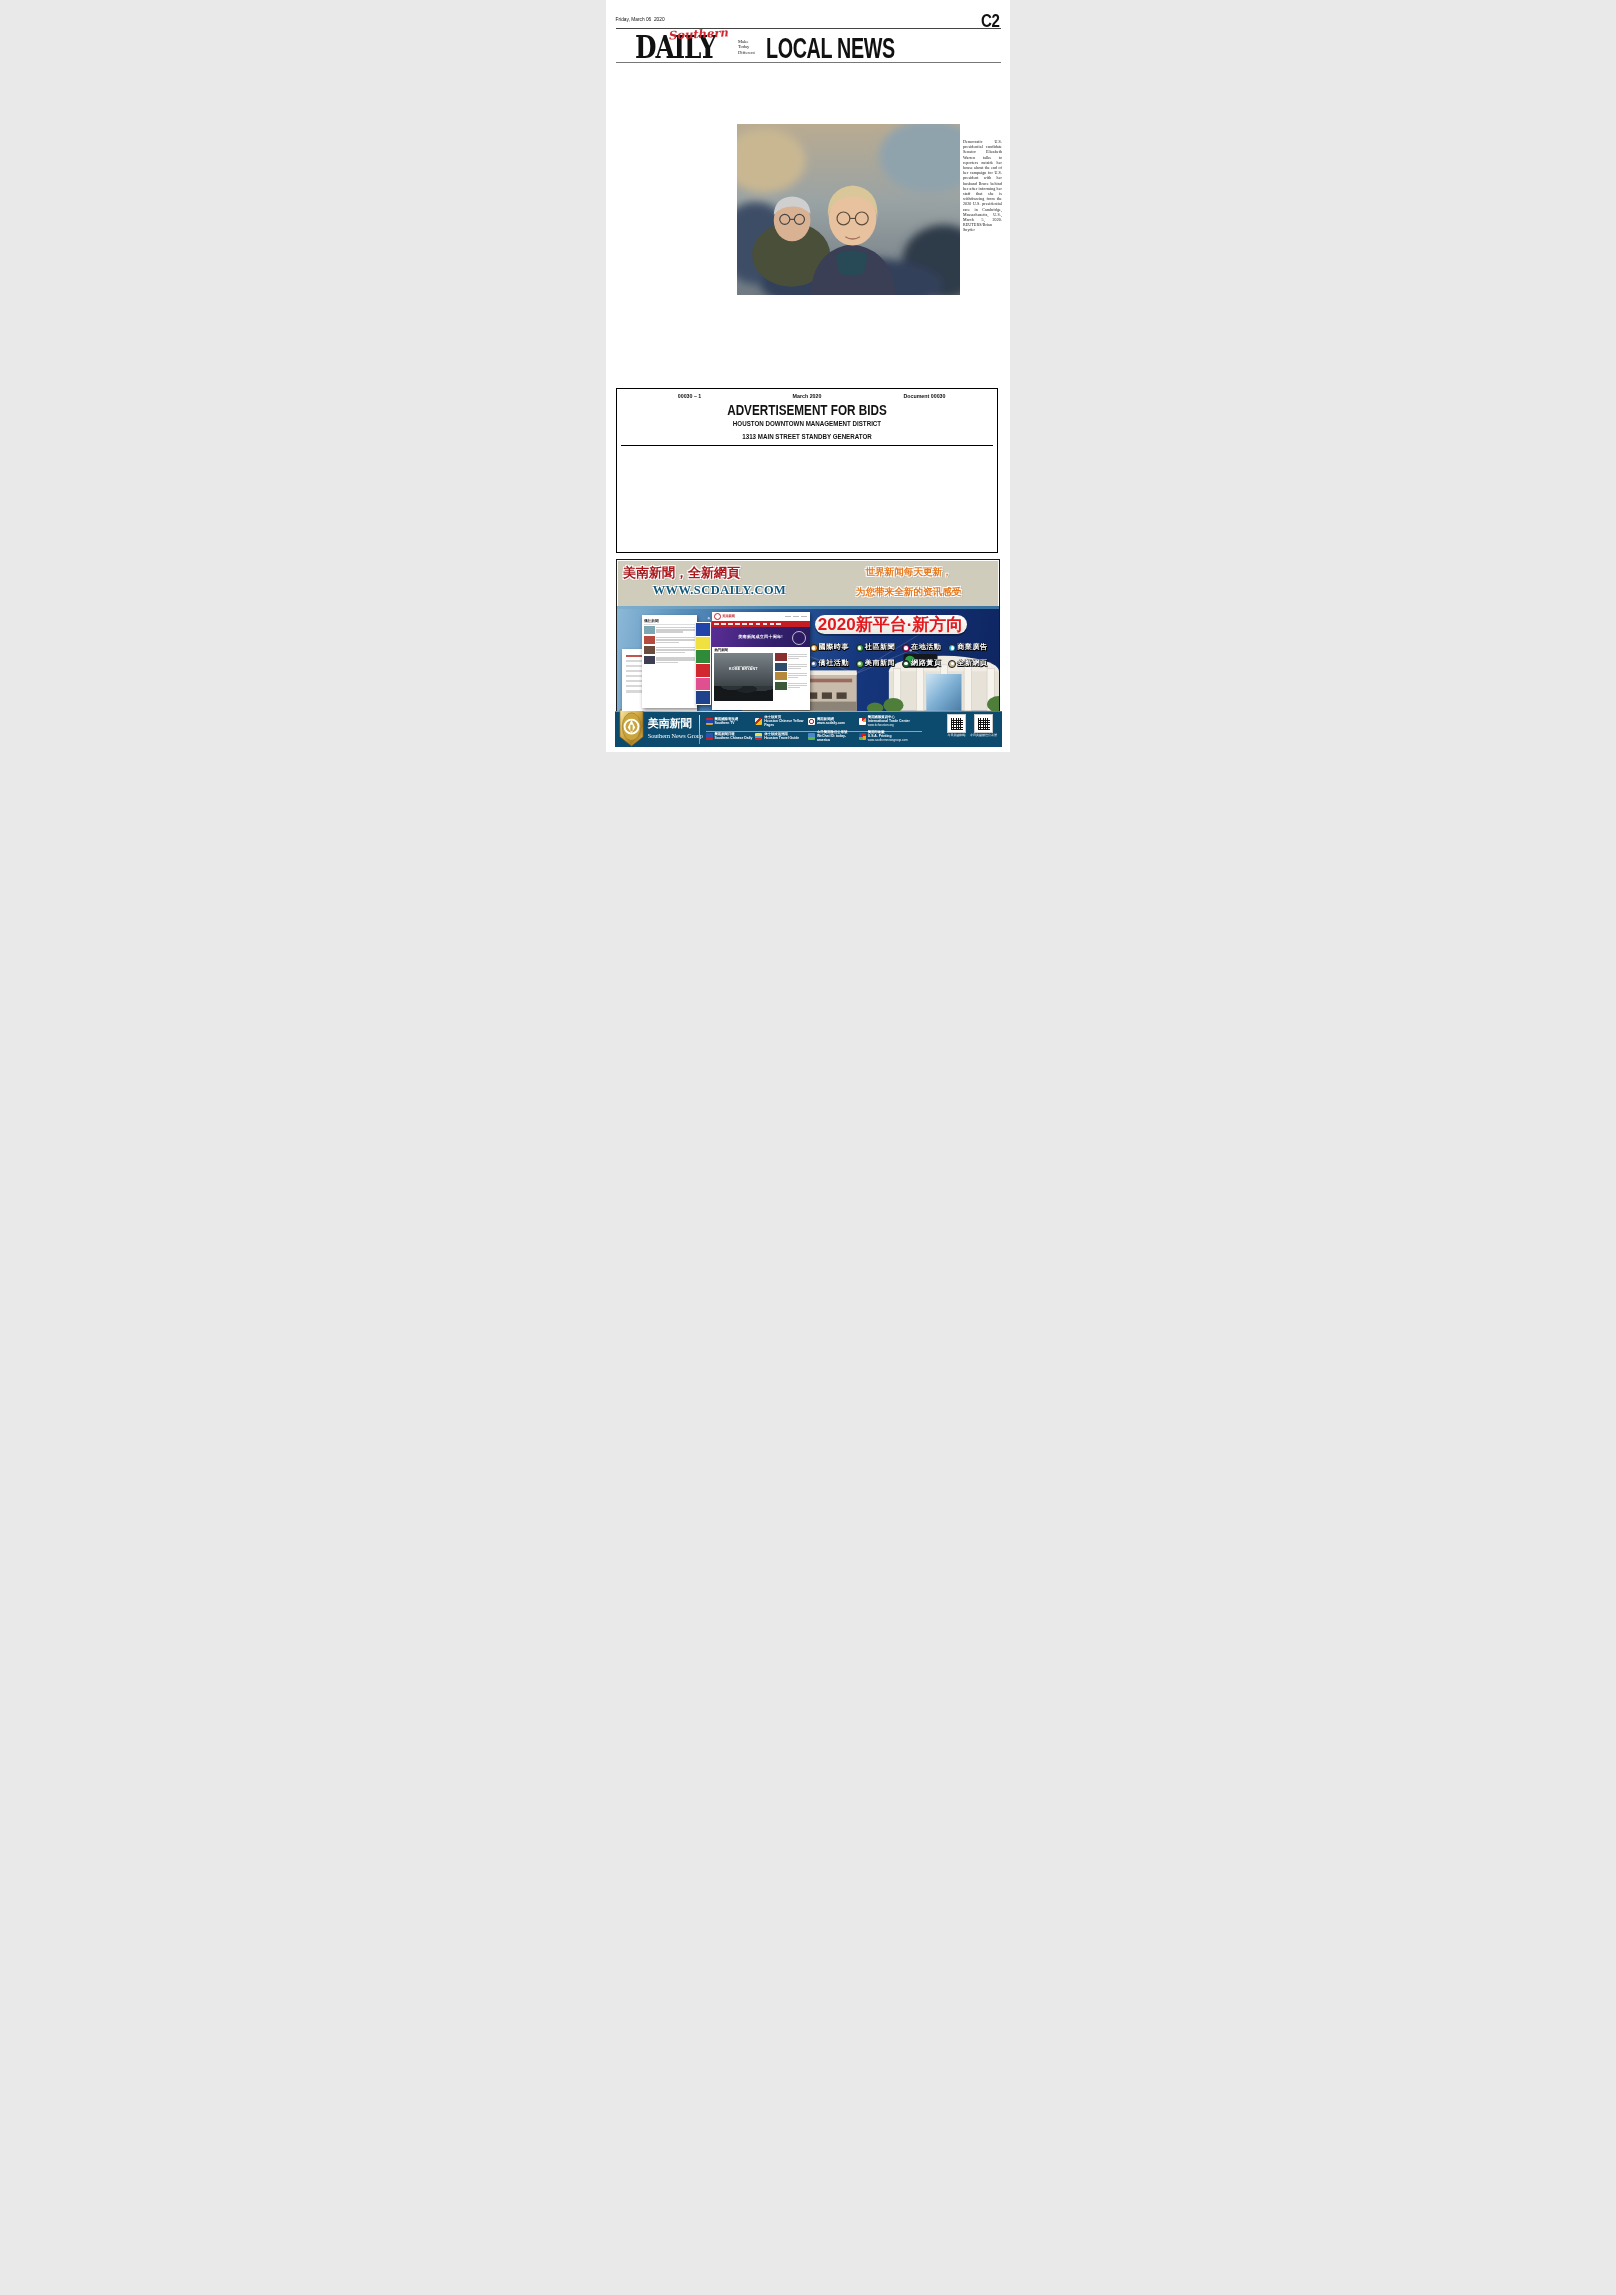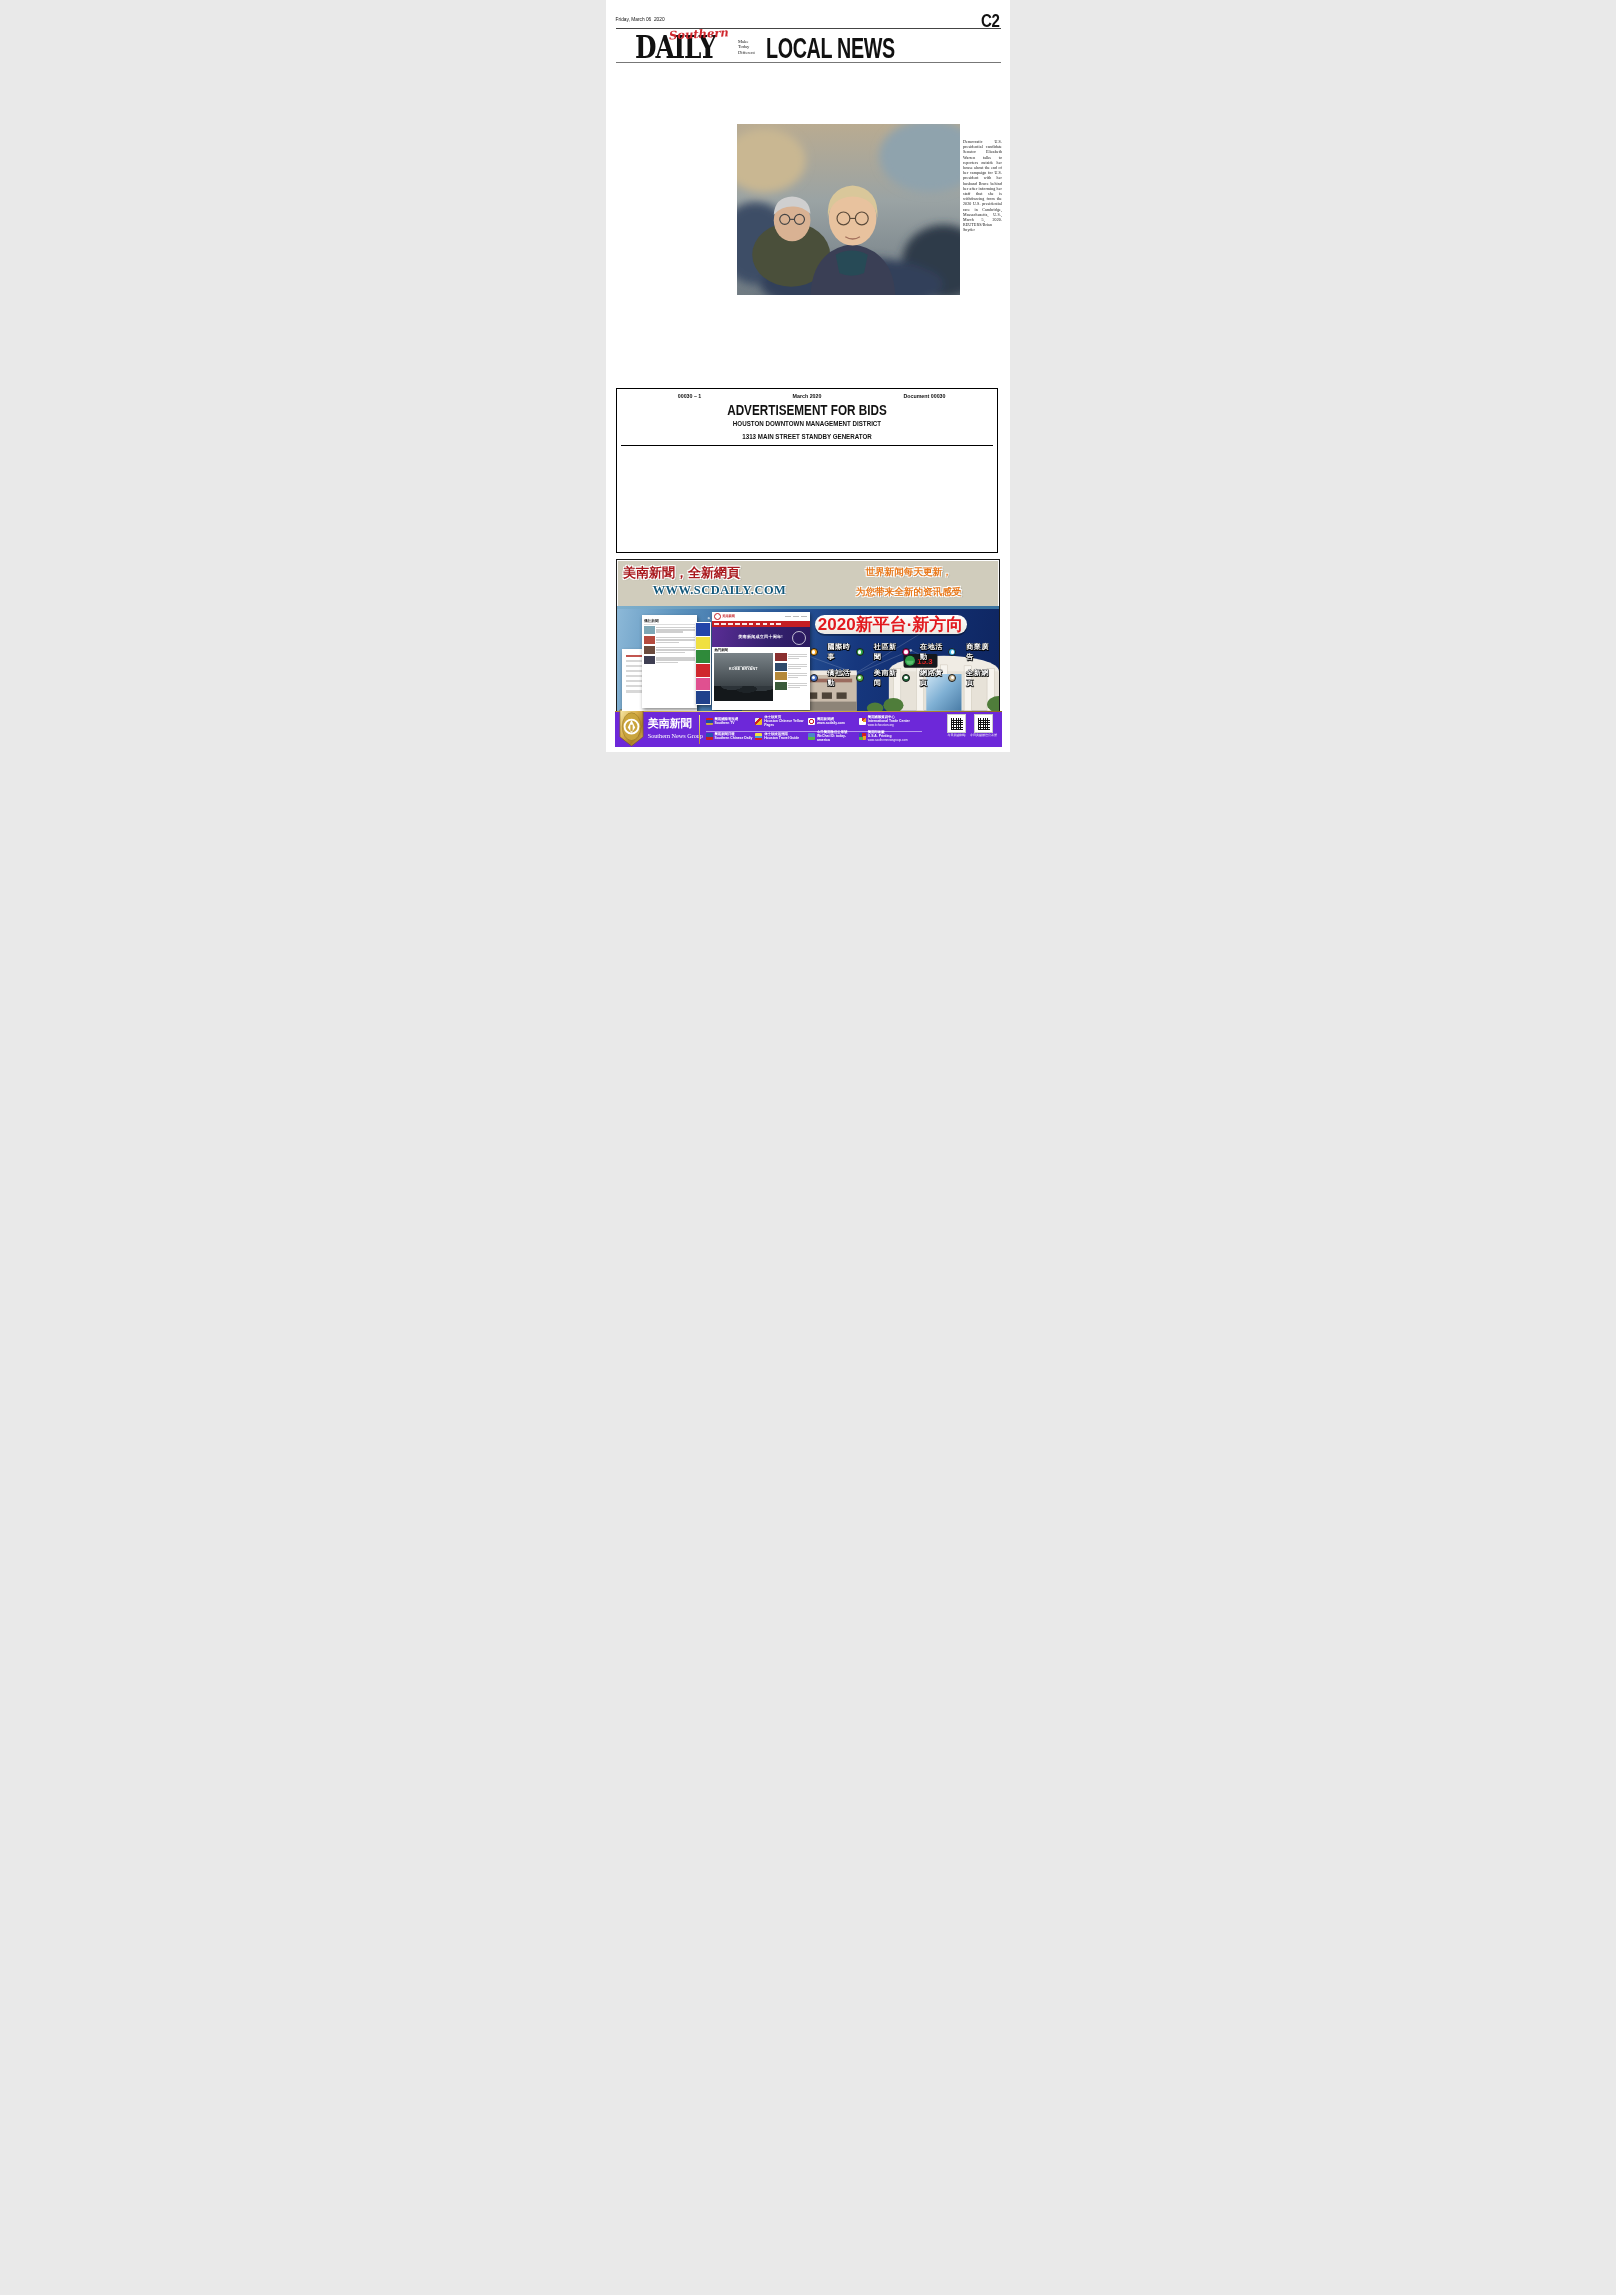--- a/index.html
+++ b/index.html
@@ -58,21 +58,21 @@
   .p-sl1{top:6.4px;} .p-sl2{top:26px;}
   .p-strip{position:absolute;left:0;right:0;top:46px;height:3.2px;
            background:linear-gradient(90deg,#7fb0cd,#4a85ad 45%,#3a73a0);}
   .panel{position:absolute;left:0;right:0;top:49px;bottom:0;overflow:hidden;
          background:linear-gradient(100deg,#8db9d8 0%,#5a91bc 16%,#2e5f9f 38%,#16377e 62%,#0e2560 100%);}
   .pill{position:absolute;left:198px;top:6px;width:152px;height:19px;border-radius:9.6px;z-index:4;
         background:linear-gradient(#fff,#ece9e2);box-shadow:0 1.8px 0 rgba(0,0,0,.35);
         text-align:center;line-height:19px;font-size:17px;font-weight:bold;color:#e21a1f;}
   .feats{position:absolute;left:193px;top:33px;width:184px;display:grid;z-index:4;
          grid-template-columns:repeat(4,1fr);row-gap:5.5px;column-gap:0.9px;}
-  .feat{display:flex;align-items:center;gap:10px;}
+  .feat{display:flex;align-items:flex-end;gap:1px;}
   .fb{width:6px;height:6px;border-radius:50%;border:0.9px solid #1a1a1a;position:relative;flex:none;}
   .fb::after{content:'';position:absolute;inset:1.4px;background:#fff;border-radius:50%;}
   .fl{font-size:7.1px;font-weight:bold;color:#fff;letter-spacing:0.5px;
       text-shadow:-0.5px -0.5px 0 #000,0.5px -0.5px 0 #000,-0.5px 0.5px 0 #000,0.5px 0.5px 0 #000,0.9px 0.9px 0 rgba(0,0,0,.6);}
   .net{position:absolute;inset:0;z-index:1;}
   .bldg{position:absolute;right:0;bottom:0;z-index:2;}
   .shot{position:absolute;background:#fff;box-shadow:1.4px 1.8px 3.7px rgba(0,0,0,.45);}
   .winC{left:5.5px;top:40px;width:69px;height:61px;z-index:2;padding:2.8px;}
   .winC .bar{height:2.3px;background:#d8d8d8;margin:2.8px 0.9px;}
   .winC .bar.red{background:#c2554f;width:60%;}
@@ -106,21 +106,21 @@
   .wb-photo::after{content:'';position:absolute;left:0;right:0;bottom:0;height:15.6px;
             background:radial-gradient(ellipse at 30% 0%,#2c3338 18%,transparent 19%),
                        radial-gradient(ellipse at 55% 20%,#1d2327 22%,transparent 23%),
                        radial-gradient(ellipse at 80% 5%,#31383d 20%,transparent 21%),#14181b;}
   .wb-side{flex:1;}
   .wb-it{display:flex;gap:0.9px;margin-bottom:1.8px;}
   .wb-it b{width:12px;height:7.8px;flex:none;}
   .wb-it s{flex:1;text-decoration:none;}
   .wb-it s i{display:block;height:1.1px;background:#cfcfcf;margin:0.9px 0;}
   
-  .footer{left:8.7px;top:712px;width:387px;height:35px;background:#6d28d9;font-family:"Liberation Sans",sans-serif;}
+  .footer{left:8.7px;top:712px;width:387px;height:35px;background:#0c4a6e;font-family:"Liberation Sans",sans-serif;}
   .footer::before{content:'';position:absolute;left:0;right:0;top:-1.4px;height:1.4px;
         background:linear-gradient(90deg,#b98a2e,#f3e28a 30%,#caa53d 60%,#8a6b1f);}
   .f-badge{position:absolute;left:3.7px;top:-2.8px;}
   .f-cn{position:absolute;left:33px;top:3.7px;font-size:11px;color:#fff;font-family:"Liberation Serif",serif;font-weight:bold;}
   .f-en{position:absolute;left:33px;top:20px;font-size:6.2px;color:#fff;font-family:"Liberation Serif",serif;}
   .f-div{position:absolute;left:84px;top:2.8px;bottom:2.8px;width:1.4px;
          background:linear-gradient(#f3e28a,#b98a2e);}
   .f-grid{position:absolute;left:91px;top:2.3px;display:grid;grid-template-columns:48px 51px 49px 70px;
           grid-auto-rows:15px;column-gap:1.8px;}
   .f-sep{position:absolute;left:91px;width:216px;top:19px;height:0.5px;background:rgba(255,255,255,.5);}

